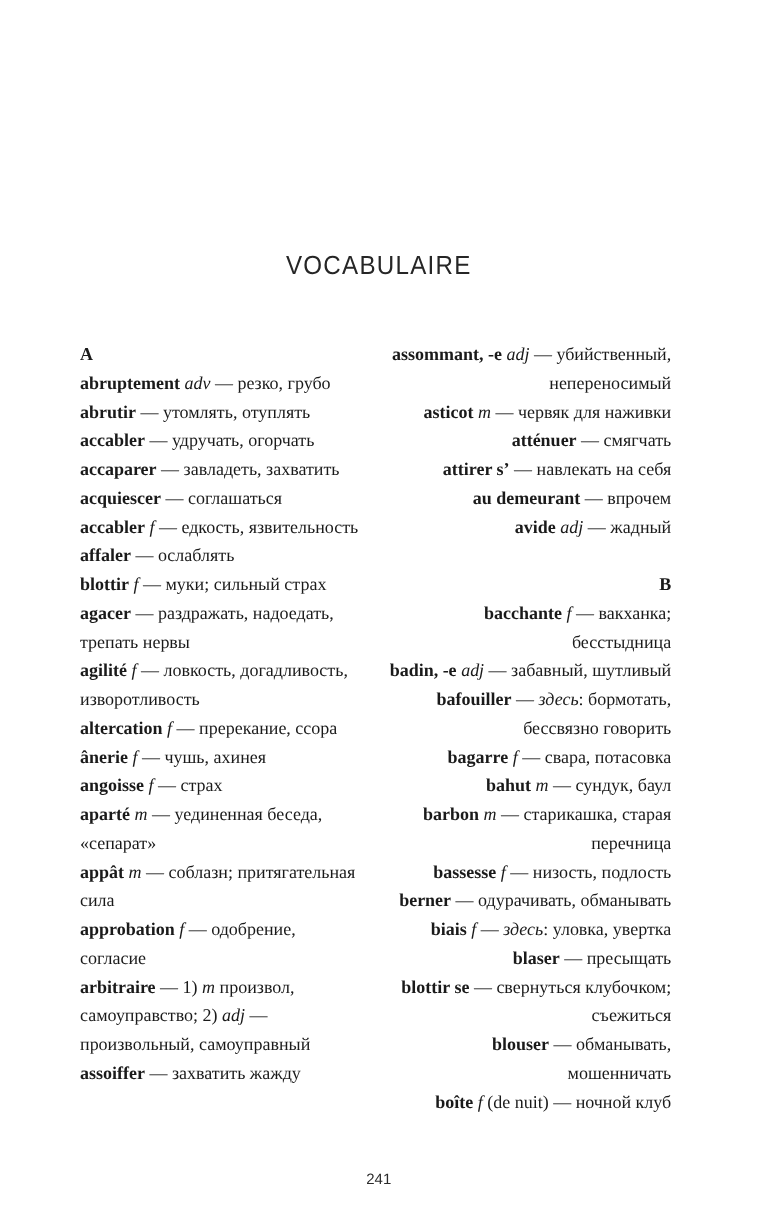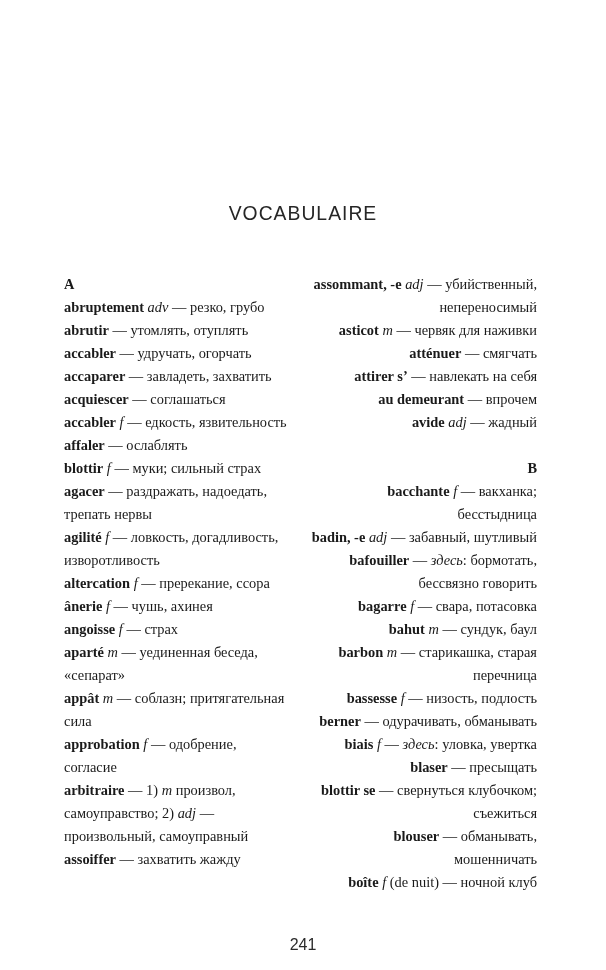--- a/index.html
+++ b/index.html
@@ -82,21 +82,21 @@
   }
 
   
   .folio {
     position: absolute;
     top: 913px;
     left: 0;
     width: 606px;
     text-align: center;
     font-family: "Liberation Sans", "DejaVu Sans", sans-serif;
-    font-size: 16px;
+    font-size: 12px;
     color: #2b2b2b;
   }
 </style>
 </head>
 <body>
 
 <div class="page">
 
   <div class="page-title">VOCABULAIRE</div>
 

